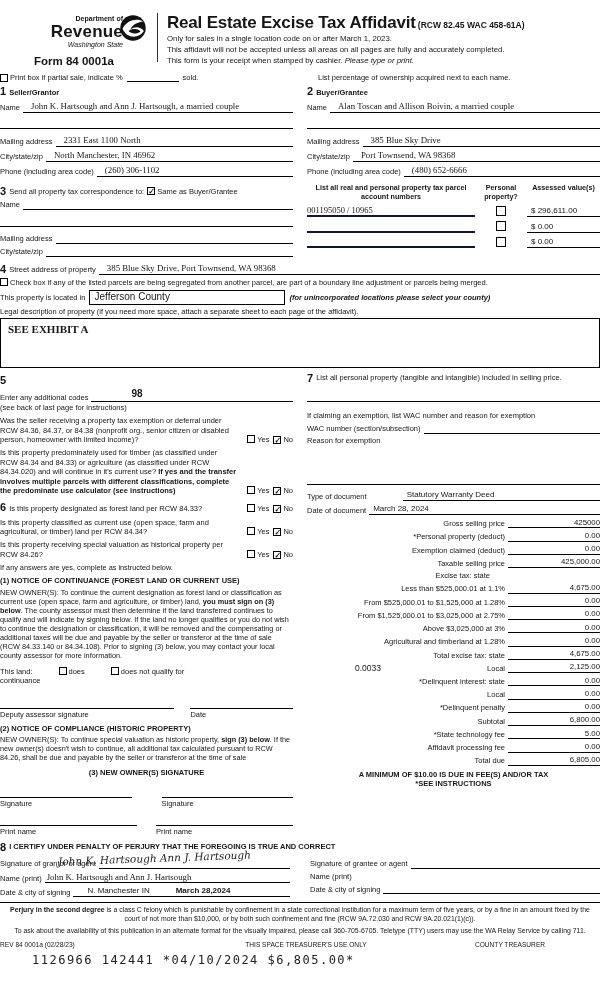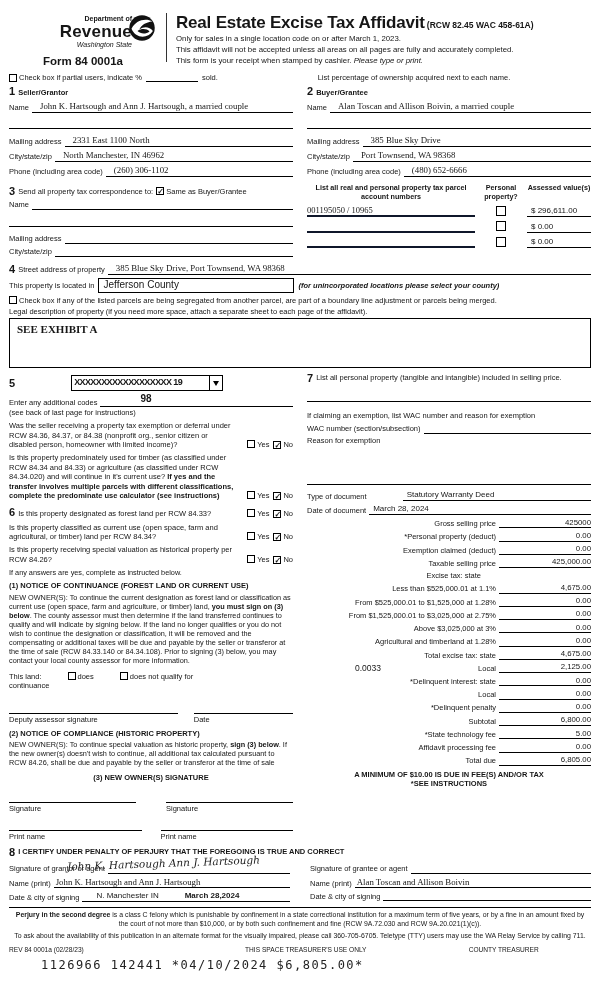--- a/index.html
+++ b/index.html
@@ -1,17 +1,17 @@
 <!DOCTYPE html>
 <html><head>
 <meta charset="utf-8">
 <style>
   * { margin:0; padding:0; box-sizing:border-box; }
   body { background:#fff; color:#161616; font-family:"Liberation Sans",sans-serif; font-size:7.5px; line-height:1.25; }
-  .page { width:600px; height:988px; padding:5px 9px 0; overflow:hidden; position:relative; background:#fff;border-radius:6px; }
+  .page { width:600px; height:988px; padding:5px 0 0; overflow:hidden; position:relative; background:#fff;border-radius:6px; }
 
   
   .header { display:flex; gap:9px; margin-bottom:5px; }
   .logo-block { width:148px; padding-top:10px; }
   .logo-inner { display:flex; align-items:center; justify-content:flex-end; }
   .logo-text { text-align:right; }
   .dept { font-size:7px; font-weight:bold; }
   .revenue { font-size:17px; font-weight:bold; letter-spacing:.2px; line-height:.95; }
   .wa { font-size:7px; font-style:italic; margin-top:1px; }
   .dor-logo { width:30px; height:30px; margin-left:-5px; margin-top:-8px; flex:none; }
@@ -132,21 +132,21 @@
       </div>
       <div class="sub">Only for sales in a single location code on or after March 1, 2023.</div>
       <div class="sub">This affidavit will not be accepted unless all areas on all pages are fully and accurately completed.</div>
       <div class="sub"><span>This form is your receipt when stamped by cashier. </span><em>Please type or print.</em></div>
     </div>
   </div>
 
   <div class="partial-row">
     <div class="partial-left">
       <span class="cb"></span>
-      <span>Check box if partial users, indicate %</span>
+      <span>Print box if partial sale, indicate %</span>
       <span class="shortline"></span>
       <span>sold.</span>
     </div>
     <div class="partial-right">List percentage of ownership acquired next to each name.</div>
   </div>
 
   <div class="cols">
     <div class="col">
       <div>
         <div><span class="snum">1</span><span class="shead">Seller/Grantor</span></div>
@@ -260,45 +260,39 @@
   </div>
 
   <div style="margin-top:6px;">
     <div class="frow" style="margin-top:0;">
       <span class="snum">4</span>
       <span class="flabel">Street address of property</span>
       <span class="fline">
           <span class="serif">385 Blue Sky Drive, Port Townsend, WA 98368</span>
         </span>
     </div>
+    <div style="display:flex;align-items:flex-start;margin-top:3px;">
+      <span class="cb"></span>
+      <span>Check box if any of the listed parcels are being segregated from another parcel, are part of a boundary line adjustment or parcels being merged.</span>
+    </div>
     <div style="display:flex;align-items:center;margin-top:3px;">
       <span>This property is located in</span>
       <span class="county-box">
           <span>Jefferson County</span>
         </span>
       <span class="county-note">(for unincorporated locations please select your county)</span>
     </div>
-    <div style="display:flex;align-items:flex-start;margin-top:3px;">
-      <span class="cb"></span>
-      <span>Check box if any of the listed parcels are being segregated from another parcel, are part of a boundary line adjustment or parcels being merged.</span>
-    </div>
     <div style="margin-top:2px;">Legal description of property (if you need more space, attach a separate sheet to each page of the affidavit).</div>
     <div class="legal-box"><span>SEE EXHIBIT A</span></div>
   </div>
 
   <div class="cols">
     <div class="col">
       <div class="s5row">
         <span class="snum">5</span>
-        <span class="dd">
-          <span class="ddtext">XXXXXXXXXXXXXXXXXX 19</span>
-          <span class="ddbtn">
-              <span class="ddarrow"></span>
-            </span>
-        </span>
       </div>
       <div class="frow" style="margin-top:2px;">
         <span class="flabel">Enter any additional codes</span>
         <span class="fline">
             <span class="codes-val">98</span>
           </span>
       </div>
       <div class="note-sm">(see back of last page for instructions)</div>
 
       <div class="qrow">
@@ -511,23 +505,20 @@
             </span>
           </div>
       </div>
       <div class="s8col">
         <div class="frow" style="margin-top:6px;">
             <span class="flabel">Signature of grantee or agent</span>
             <span class="fline"></span>
           </div>
         <div class="frow">
             <span class="flabel">Name (print)</span>
-            <span class="fline">
-              <span class="serif" style="padding-left:2px;">Alan Toscan and Allison Boivin</span>
-            </span>
           </div>
         <div class="frow">
             <span class="flabel">Date &amp; city of signing</span>
             <span class="fline"></span>
           </div>
       </div>
     </div>
   </div>
 
   <div class="hline"></div>

